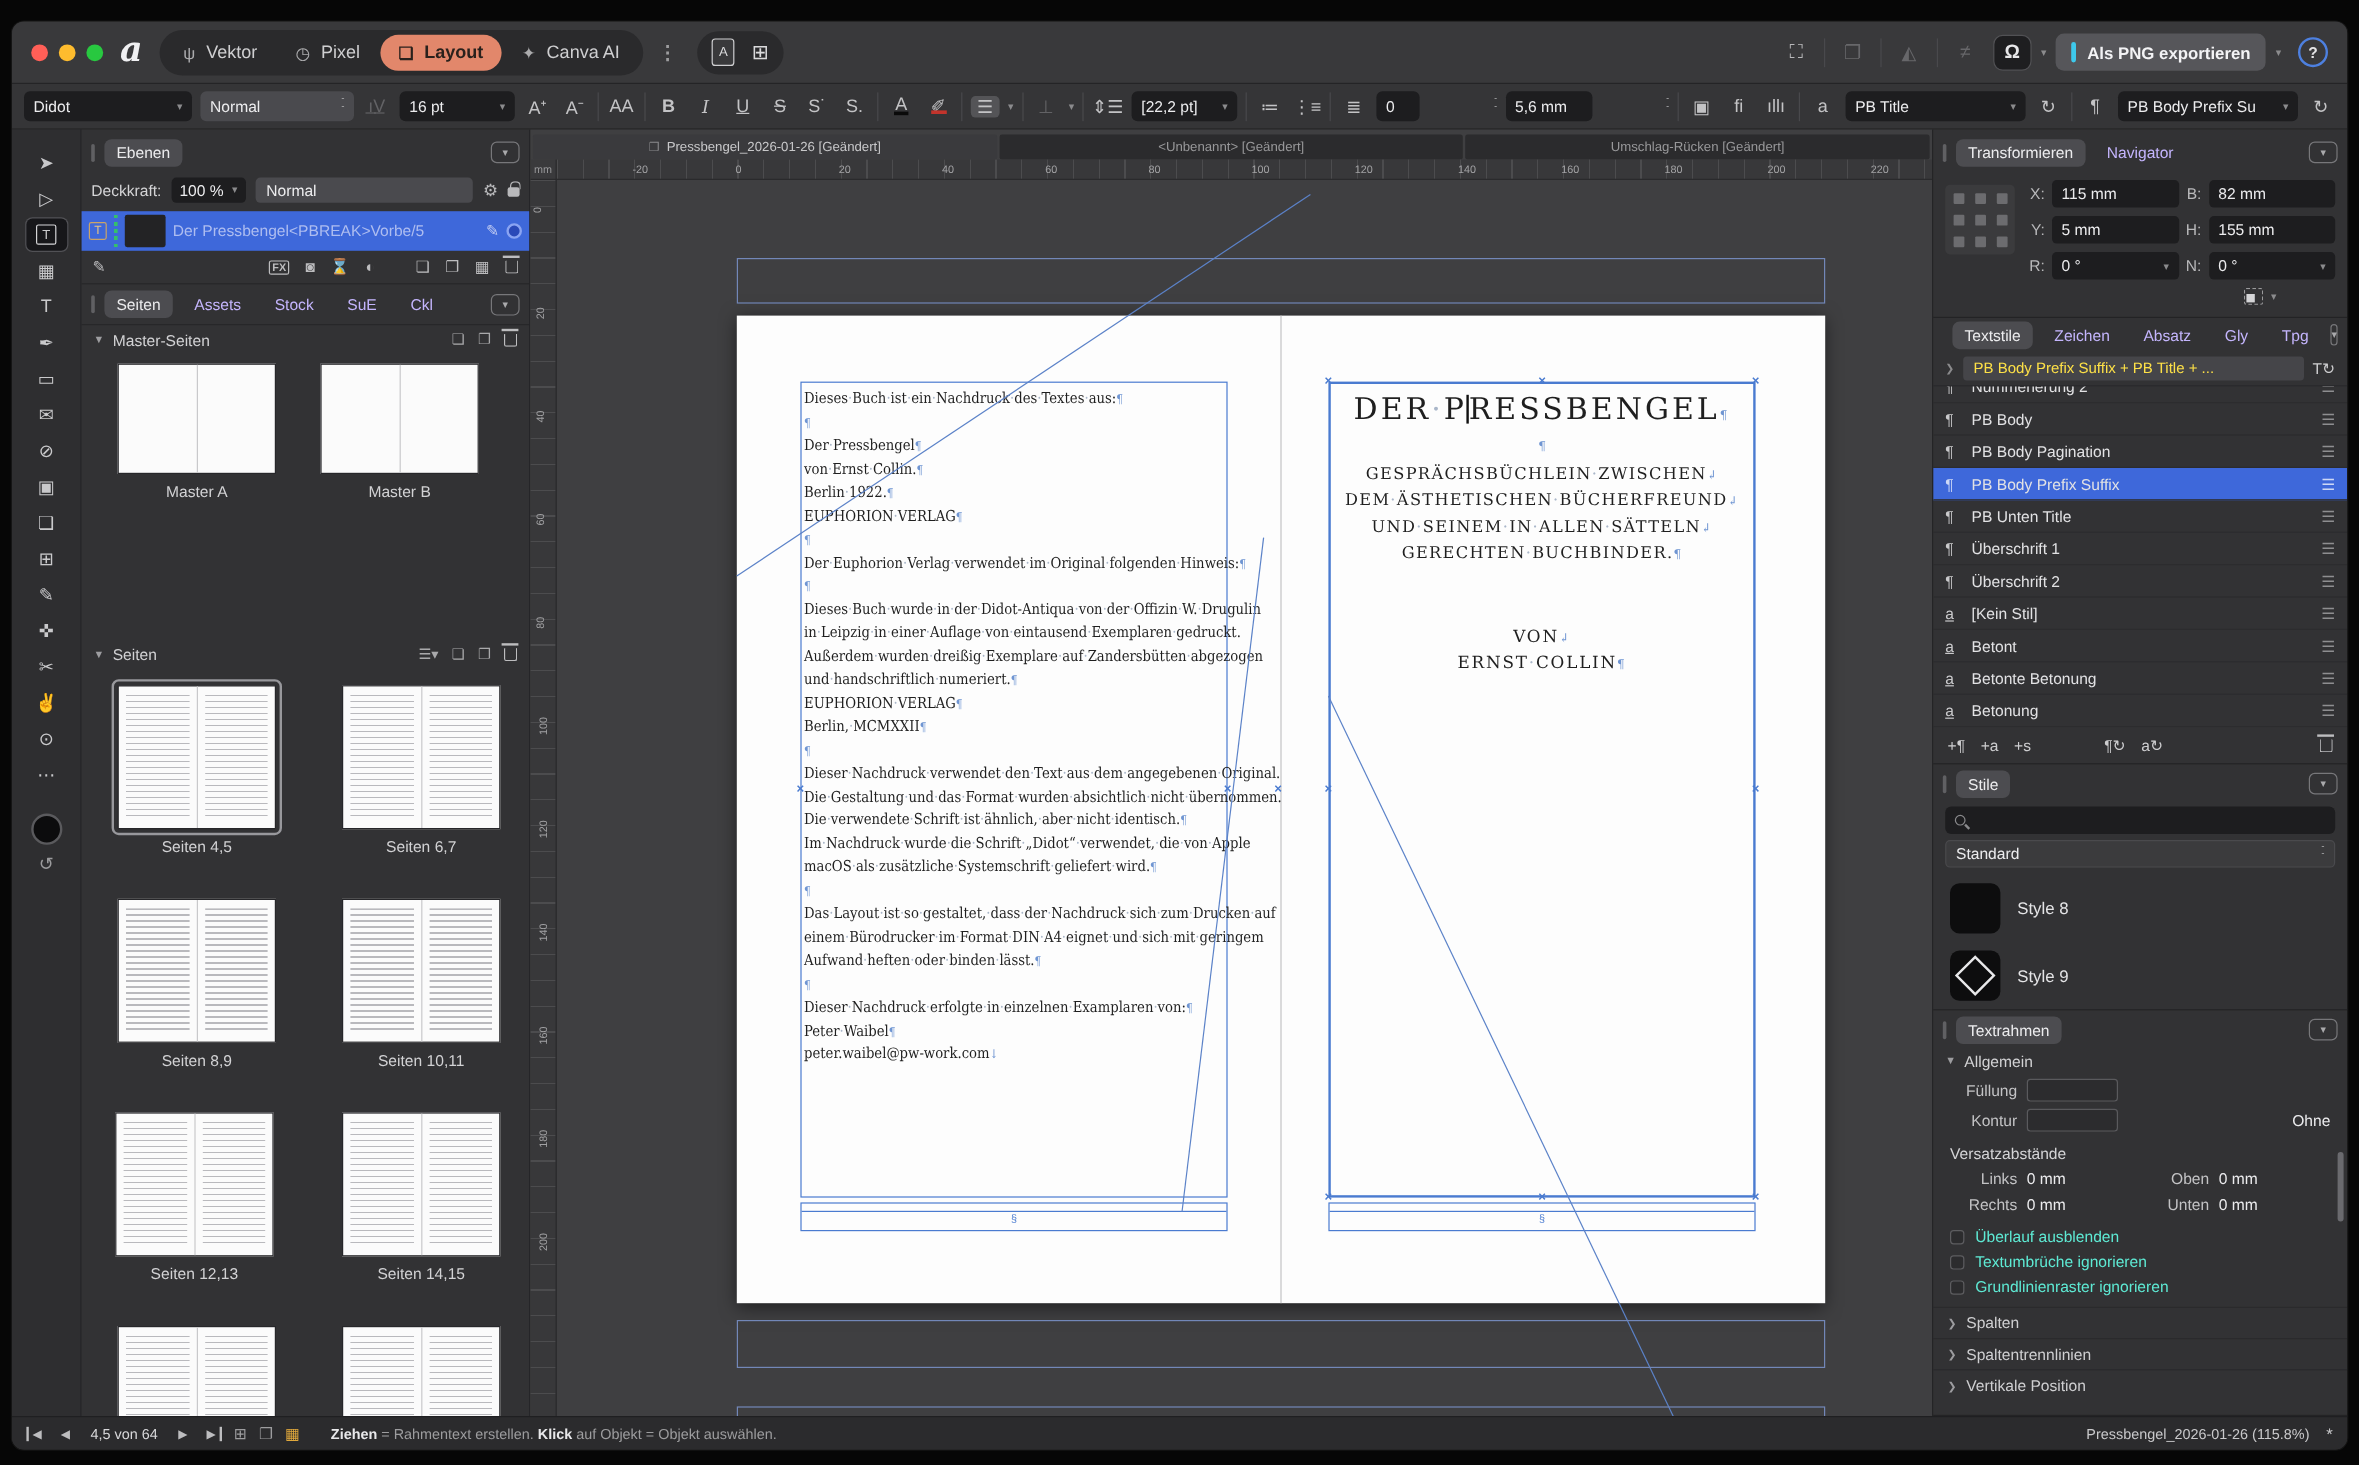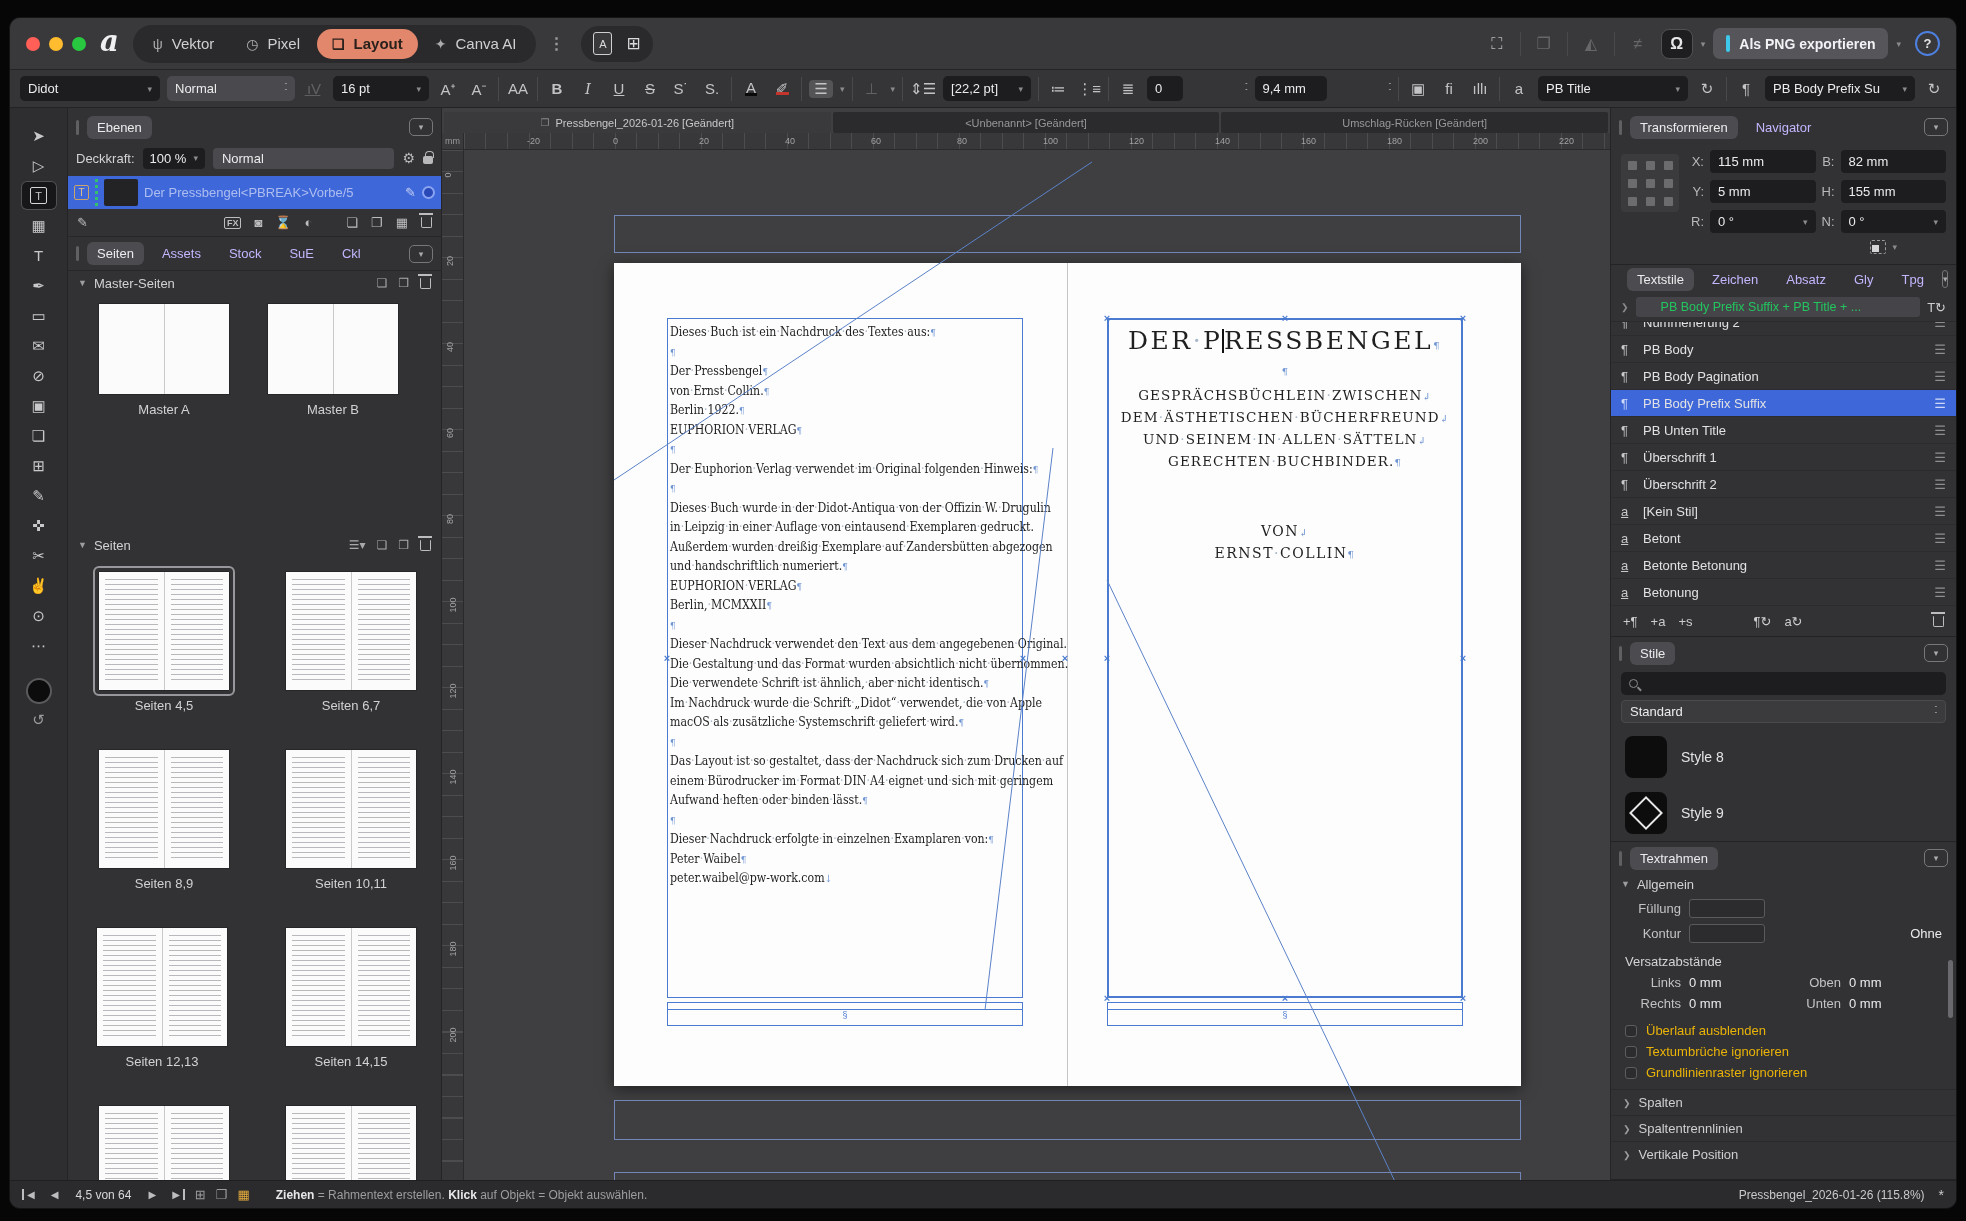--- a/index.html
+++ b/index.html
@@ -127,42 +127,42 @@
 .anchorw{width:58px;height:58px;background:#3b3b3d;border-radius:4px;position:relative;margin-top:4px}
 .anchorw i{position:absolute;width:9px;height:9px;background:#6c6c6f;border-radius:1px}
 .trgrid{flex:1;display:grid;grid-template-columns:auto 1fr auto 1fr;gap:7px 6px;align-items:center}
 .trlab{color:#b9b9bb;text-align:right}
 .trfld{background:#1d1d1f;border-radius:4px;height:23px;display:flex;align-items:center;padding:0 8px;color:#ececee}
 .trfld .chev{margin-left:auto}
 .anchsel{grid-column:3/5;justify-self:center;display:flex;gap:6px;align-items:center}
 .anchic{width:16px;height:14px;border:1.5px dashed #9a9a9c;border-radius:2px;position:relative}
 .anchic:before{content:"";position:absolute;left:1px;bottom:1px;width:7px;height:7px;background:#d5d5d7}
 .bcrow{display:flex;align-items:center;gap:7px;padding:4px 10px}
-.bcfld{flex:1;background:#454549;border-radius:3px;padding:3px 25px;color:#22c55e;font-size:12.5px;white-space:nowrap;overflow:hidden}
+.bcfld{flex:1;background:#454549;border-radius:3px;padding:3px 9px;color:#fde047;font-size:12.5px;white-space:nowrap;overflow:hidden}
 .tsclip{overflow:hidden;border-top:1px solid #2a2a2c}
 .tsrow{height:27px;display:flex;align-items:center;gap:9px;padding:0 10px;border-bottom:1px solid #2c2c2e;color:#e2e2e4}
 .tsrow .kind{font-size:13px;color:#c9c9cb;width:13px}
 .tsrow .burger{margin-left:auto;color:#8e8e90;font-size:13px}
 .tsrow.sel{background:#3e68da}
 .tsrow.sel .burger,.tsrow.sel .kind{color:#cdd8f6}
 .tstools{height:30px;display:flex;align-items:center;gap:13px;padding:0 12px;color:#cdcdcf;font-size:13px}
 .stile-search{margin:5px 10px;background:#1d1d1f;border-radius:5px;height:23px;display:flex;align-items:center;padding:0 8px}
 .mag{width:9px;height:9px;border:1.5px solid #8a8a8c;border-radius:50%;position:relative}
 .mag:after{content:"";position:absolute;left:7px;top:8px;width:5px;height:1.5px;background:#8a8a8c;transform:rotate(45deg)}
 .stddrop{margin:0 10px 6px 10px;background:#3b3b3d;border:1px solid #4a4a4d;border-radius:4px;height:23px;display:flex;align-items:center;padding:0 8px;color:#ececee}
 .styleitem{display:flex;align-items:center;gap:14px;padding:7px 14px}
 .swatch{width:42px;height:42px;background:#0d0d0e;border-radius:8px;position:relative}
 .swatch.diamond:before{content:"";position:absolute;left:50%;top:50%;width:20px;height:20px;border:2px solid #e8e8ea;transform:translate(-50%,-50%) rotate(45deg)}
 .stylename{font-size:14px;color:#e4e4e6}
 .tfrow{display:flex;align-items:center;padding:3px 14px;gap:8px}
 .tflab{width:56px;text-align:right;color:#c3c3c5}
 .tfwell{width:76px;height:19px;border:1px solid #5a5a5d;border-radius:3px;background:#2c2c2e}
 .tfval{color:#ececee}
 .ck{width:12px;height:12px;border:1.5px solid #5d5d60;border-radius:3px;background:#2c2c2e}
-.ckrow{display:flex;align-items:center;gap:9px;padding:3px 14px;color:#eab308}
+.ckrow{display:flex;align-items:center;gap:9px;padding:3px 14px;color:#5eead4}
 .collrow{display:flex;align-items:center;gap:8px;padding:5px 12px;color:#cfcfd1;border-top:1px solid #2a2a2c}
 .collrow .tw{font-size:9px;color:#9d9da0}
 .rscroll{position:absolute;right:3px;width:5px;height:58px;background:#6a6a6e;border-radius:3px}
 
 .statusbar{height:28px;min-height:28px;background:#2b2b2d;border-top:1px solid #1f1f21;display:flex;align-items:center;padding:0 12px;gap:10px;font-size:12px;color:#a8a8aa}
 .navic{font-size:10px;color:#bdbdbf;padding:0 3px}
 .navic.first{border-left:2px solid #bdbdbf}
 .navic.last{border-right:2px solid #bdbdbf}
 .navtext{color:#d8d8da;margin:0 4px}
 .sbic{font-size:13px;color:#9d9d9f}
@@ -285,21 +285,21 @@
     <span class="vsep"></span>
     <span class="cic">≣</span>
     <div class="fld" style="width:36px">
         <span>0</span>
       </div>
     <span class="updown">
         <span>ˆ</span>
         <span>ˇ</span>
       </span>
     <div class="fld" style="width:72px">
-        <span>9,4 mm</span>
+        <span>5,6 mm</span>
       </div>
     <span class="updown">
         <span>ˆ</span>
         <span>ˇ</span>
       </span>
     <span class="vsep"></span>
     <span class="cic">▣</span>
     <span class="cic">fi</span>
     <span class="cic">ıllı</span>
     <span class="vsep"></span>

